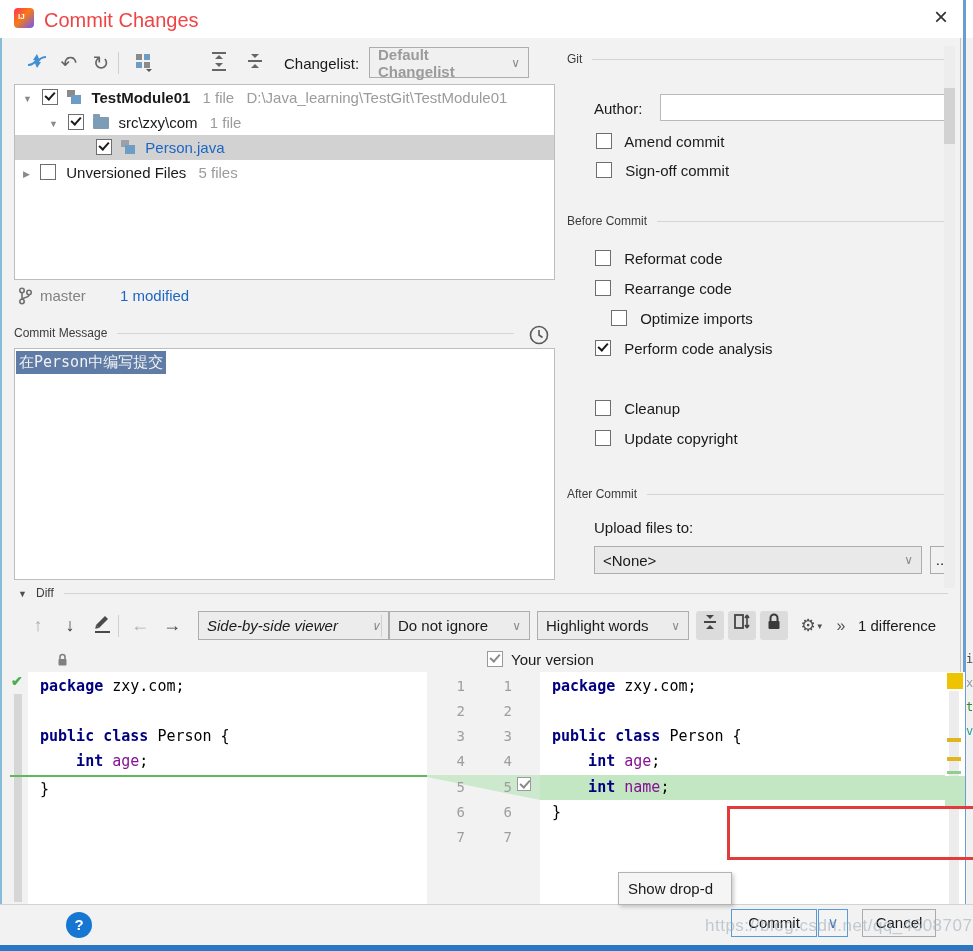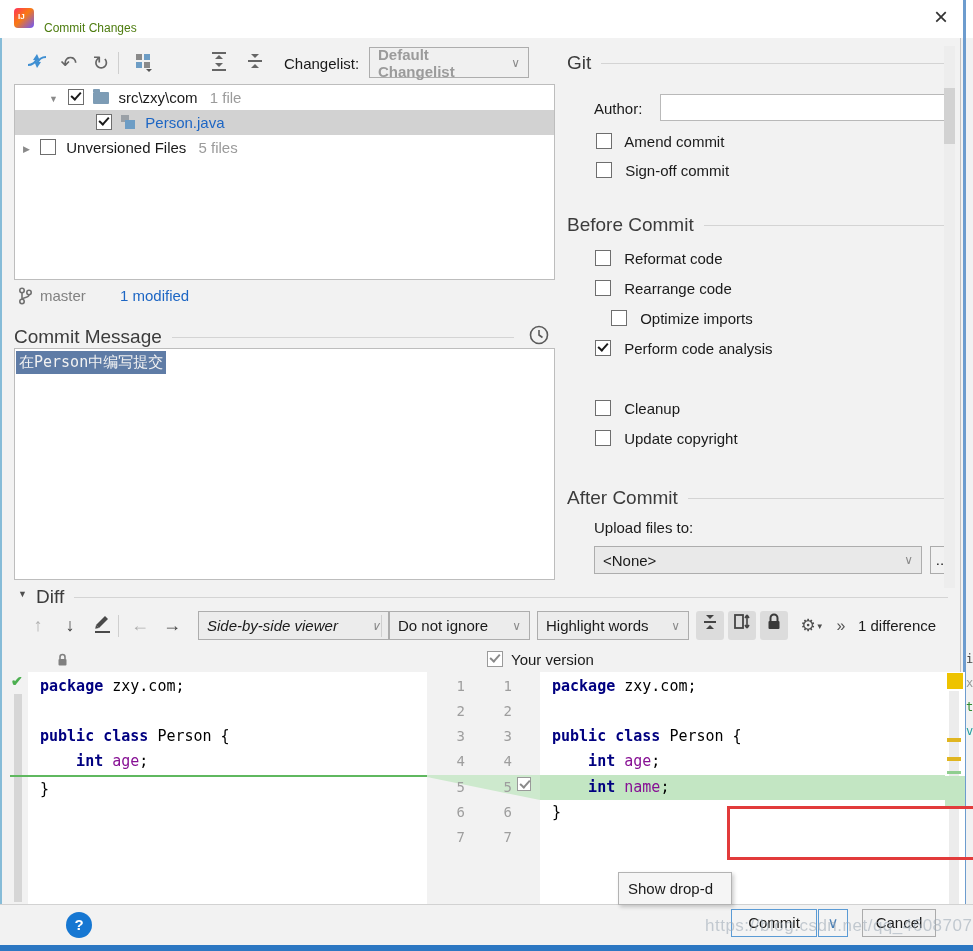--- a/index.html
+++ b/index.html
@@ -2,21 +2,21 @@
 <html><head>
 <meta charset="utf-8">
 <style>
   html,body{margin:0;padding:0;background:#888;}
   #window{position:relative;width:973px;height:951px;background:#f2f2f2;
     font-family:"Liberation Sans",sans-serif;font-size:15px;color:#1a1a1a;
     overflow:hidden;margin:0 auto;}
   .abs{position:absolute;}
   
   .titlebar{position:absolute;left:0;top:0;width:973px;height:38px;background:#ffffff;}
-  .title-text{position:absolute;left:44px;top:9px;font-size:12px;color:#4d7c0f;margin-top:12px;}
+  .title-text{position:absolute;left:44px;top:9px;font-size:20px;color:#ef4444;}
   .logo{position:absolute;left:14px;top:8px;width:20px;height:20px;border-radius:4px;
     background:linear-gradient(135deg,#fe315d 0%,#f97a12 45%,#6b57ff 100%);}
   .logo::after{content:"IJ";position:absolute;left:4px;top:4px;font-size:8px;font-weight:bold;color:#fff;}
   .close-x{position:absolute;left:924px;top:2px;width:34px;height:30px;text-align:center;
     font-size:24px;color:#333;line-height:30px;cursor:default;}
   
   .tbicon{position:absolute;top:50px;width:26px;height:26px;text-align:center;line-height:26px;}
   .sep-v{position:absolute;background:#cfcfcf;width:1px;}
   .combo{position:absolute;background:#ececec;border:1px solid #adadad;display:flex;
     align-items:center;padding:0 8px;justify-content:space-between;box-sizing:border-box;}
@@ -34,21 +34,21 @@
     border-left:2px solid #1a1a1a;border-bottom:2px solid #1a1a1a;transform:rotate(-48deg);}
   .cb.graycheck{border-color:#9a9a9a;}
   .cb.graycheck::after{border-color:#8a8a8a;}
   .ficon{display:inline-block;width:15px;height:15px;position:relative;vertical-align:-2px;margin:0 5px;}
   .ficon .t1{position:absolute;left:0;top:0;width:8px;height:7px;background:#9aa0a6;}
   .ficon .t2{position:absolute;left:4px;top:5px;width:10px;height:9px;background:#6d9dc5;}
   .foldericon{display:inline-block;width:16px;height:12px;background:#7d9cb5;position:relative;
     vertical-align:-1px;margin:0 5px;border-radius:1px;}
   .foldericon::before{content:"";position:absolute;left:0;top:-3px;width:7px;height:3px;background:#7d9cb5;border-radius:1px 1px 0 0;}
   
-  .sec{position:absolute;display:flex;align-items:center;font-size:19px;color:#3c3c3c;}
+  .sec{position:absolute;display:flex;align-items:center;font-size:12px;color:#3c3c3c;}
   .sec .line{flex:1;height:1px;background:#d4d4d4;margin-left:10px;}
   
   .opt{position:absolute;white-space:nowrap;height:22px;line-height:18px;}
   .opt .cb{margin-right:9px;}
   .link{color:#2470b3;}
   
   .msgbox{position:absolute;left:14px;top:348px;width:541px;height:232px;background:#fff;border:1px solid #bdbdbd;box-sizing:border-box;}
   .selected-text{display:inline-block;background:#5f7ca6;color:#f2f2f2;
     font-family:"DejaVu Sans Mono",monospace;font-size:15px;padding:2px 3px;margin:2px 1px;}
   
@@ -132,20 +132,28 @@
     </svg>
   </div>
   <span class="abs" style="left:284px;top:55px;">Changelist:</span>
   <div class="combo disabled" style="left:369px;top:47px;width:160px;height:31px;">
     <span style="font-weight:bold;">Default Changelist</span>
     <span class="chev">∨</span>
   </div>
 
   
   <div class="tree">
+    <div class="trow" style="padding-left:8px;">
+      <span class="chev">▼</span>
+      <span class="cb checked"></span>
+      <span class="ficon"><span class="t1" style="background:#8a8a8a;"></span><span class="t2"></span></span>
+      <span style="font-weight:bold;">TestModule01</span>
+      <span class="gray" style="margin-left:8px;">1 file</span>
+      <span class="gray" style="margin-left:8px;">D:\Java_learning\TestGit\TestModule01</span>
+    </div>
     <div class="trow" style="padding-left:34px;">
       <span class="chev">▼</span>
       <span class="cb checked"></span>
       <span class="foldericon"></span>
       <span>src\zxy\com</span>
       <span class="gray" style="margin-left:8px;">1 file</span>
     </div>
     <div class="trow" style="padding-left:81px;background:#d2d2d2;">
       <span class="cb checked"></span>
       <span class="ficon"><span class="t1"></span><span class="t2" style="background:#6d9dc5;"></span></span>

